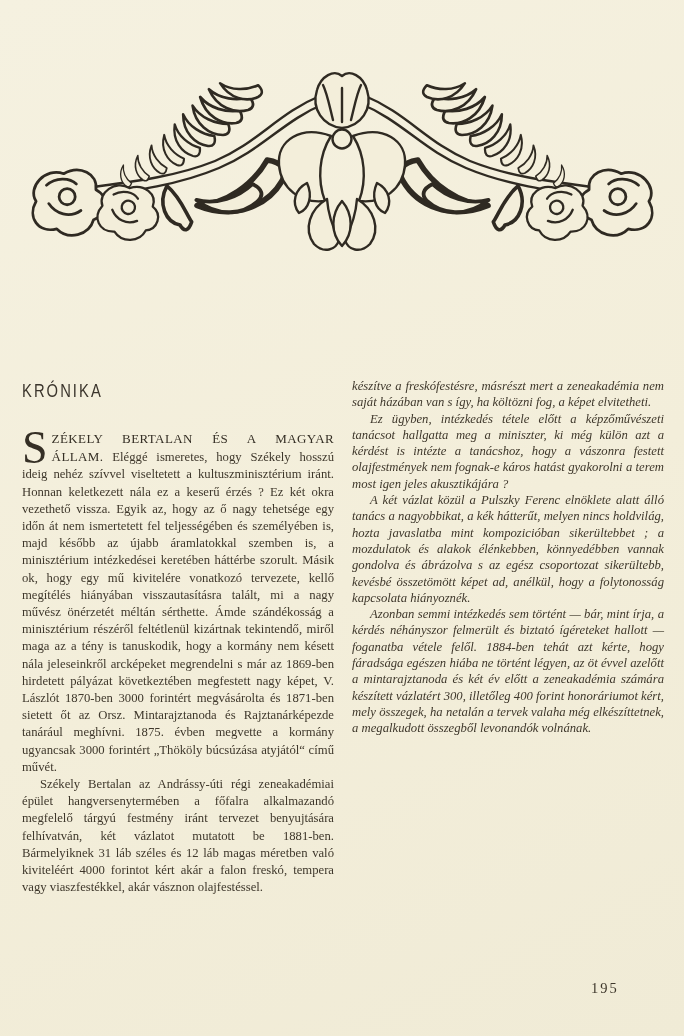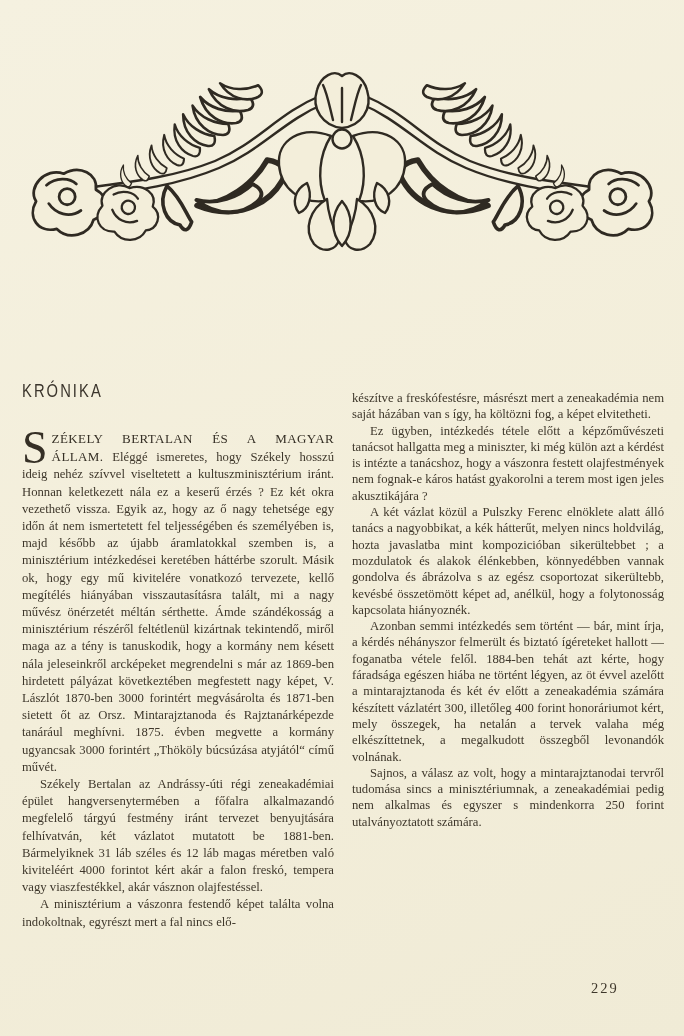--- a/index.html
+++ b/index.html
@@ -22,21 +22,21 @@
     font-size:18px; letter-spacing:2.5px; color:#3b352c;
     transform:scaleX(0.82); transform-origin:left top;
     white-space:nowrap;
   }
   .column {
     position:absolute; width:312px;
     font-size:12.7px; text-align:justify;
     color:#3e372b;
   }
   .col-left  { left:22px;  top:430px; line-height:17.2px; }
-  .col-right { left:352px; top:390px; line-height:16.3px; }
+  .col-right { left:352px; top:378px; line-height:16.3px;font-style:italic; }
   .para { margin:0; }
   .indent { text-indent:18px; }
   .no-indent { text-indent:0; }
   .dropcap {
     float:left;
     font-size:46px; line-height:32px;
     padding:2px 4px 0 0;
     color:#352f25;
     font-family:"Liberation Serif", serif;
   }
@@ -100,24 +100,22 @@
   </g>
 </svg>
 
 <div class="kronika">KRÓNIKA</div>
 
 <div class="column col-left">
   <div class="para">
     <span class="dropcap">S</span><span class="article-title">ZÉKELY BERTALAN ÉS A MAGYAR ÁLLAM.</span><span> Eléggé ismeretes, hogy Székely hosszú ideig nehéz szívvel viseltetett a kultuszminisztérium iránt. Honnan keletkezett nála ez a keserű érzés ? Ez két okra vezethető vissza. Egyik az, hogy az ő nagy tehetsége egy időn át nem ismertetett fel teljességében és személyében is, majd később az újabb áramlatokkal szemben is, a minisztérium intézkedései keretében háttérbe szorult. Másik ok, hogy egy mű kivitelére vonatkozó tervezete, kellő megítélés hiányában visszautasításra talált, mi a nagy művész önérzetét méltán sérthette. Ámde szándékosság a minisztérium részéről feltétlenül kizártnak tekintendő, miről maga az a tény is tanuskodik, hogy a kormány nem késett nála jeleseinkről arcképeket megrendelni s már az 1869-ben hirdetett pályázat következtében megfestett nagy képet, V. Lászlót 1870-ben 3000 forintért megvásárolta és 1871-ben sietett őt az Orsz. Mintarajztanoda és Rajztanárképezde tanárául meghívni. 1875. évben megvette a kormány ugyancsak 3000 forintért „Thököly búcsúzása atyjától“ című művét.</span>
   </div>
   <p class="para indent">Székely Bertalan az Andrássy-úti régi zeneakadémiai épület hangversenytermében a főfalra alkalmazandó megfelelő tárgyú festmény iránt tervezet benyujtására felhívatván, két vázlatot mutatott be 1881-ben. Bármelyiknek 31 láb széles és 12 láb magas méretben való kiviteléért 4000 forintot kért akár a falon freskó, tempera vagy viaszfestékkel, akár vásznon olajfestéssel.</p>
-  <p class="para indent">A minisztérium a vászonra festendő képet találta volna indokoltnak, egyrészt mert a fal nincs elő-</p>
 </div>
 
 <div class="column col-right">
   <p class="para no-indent">készítve a freskófestésre, másrészt mert a zeneakadémia nem saját házában van s így, ha költözni fog, a képet elvitetheti.</p>
   <p class="para indent">Ez ügyben, intézkedés tétele előtt a képzőművészeti tanácsot hallgatta meg a miniszter, ki még külön azt a kérdést is intézte a tanácshoz, hogy a vászonra festett olajfestmények nem fognak-e káros hatást gyakorolni a terem most igen jeles akusztikájára ?</p>
   <p class="para indent">A két vázlat közül a Pulszky Ferenc elnöklete alatt álló tanács a nagyobbikat, a kék hátterűt, melyen nincs holdvilág, hozta javaslatba mint kompozicióban sikerültebbet ; a mozdulatok és alakok élénkebben, könnyedébben vannak gondolva és ábrázolva s az egész csoportozat sikerültebb, kevésbé összetömött képet ad, anélkül, hogy a folytonosság kapcsolata hiányoznék.</p>
   <p class="para indent">Azonban semmi intézkedés sem történt — bár, mint írja, a kérdés néhányszor felmerült és biztató ígéreteket hallott — foganatba vétele felől. 1884-ben tehát azt kérte, hogy fáradsága egészen hiába ne történt légyen, az öt évvel azelőtt a mintarajztanoda és két év előtt a zeneakadémia számára készített vázlatért 300, illetőleg 400 forint honoráriumot kért, mely összegek, ha netalán a tervek valaha még elkészíttetnek, a megalkudott összegből levonandók volnának.</p>
-  <p class="para indent">Sajnos, a válasz az volt, hogy a mintarajztanodai tervről tudomása sincs a minisztériumnak, a zeneakadémiai pedig nem alkalmas és egyszer s mindenkorra 250 forint utalványoztatott számára.</p>
 </div>
 
-<div class="page-number">229</div>
+<div class="page-number">195</div>
 
 </body></html>

